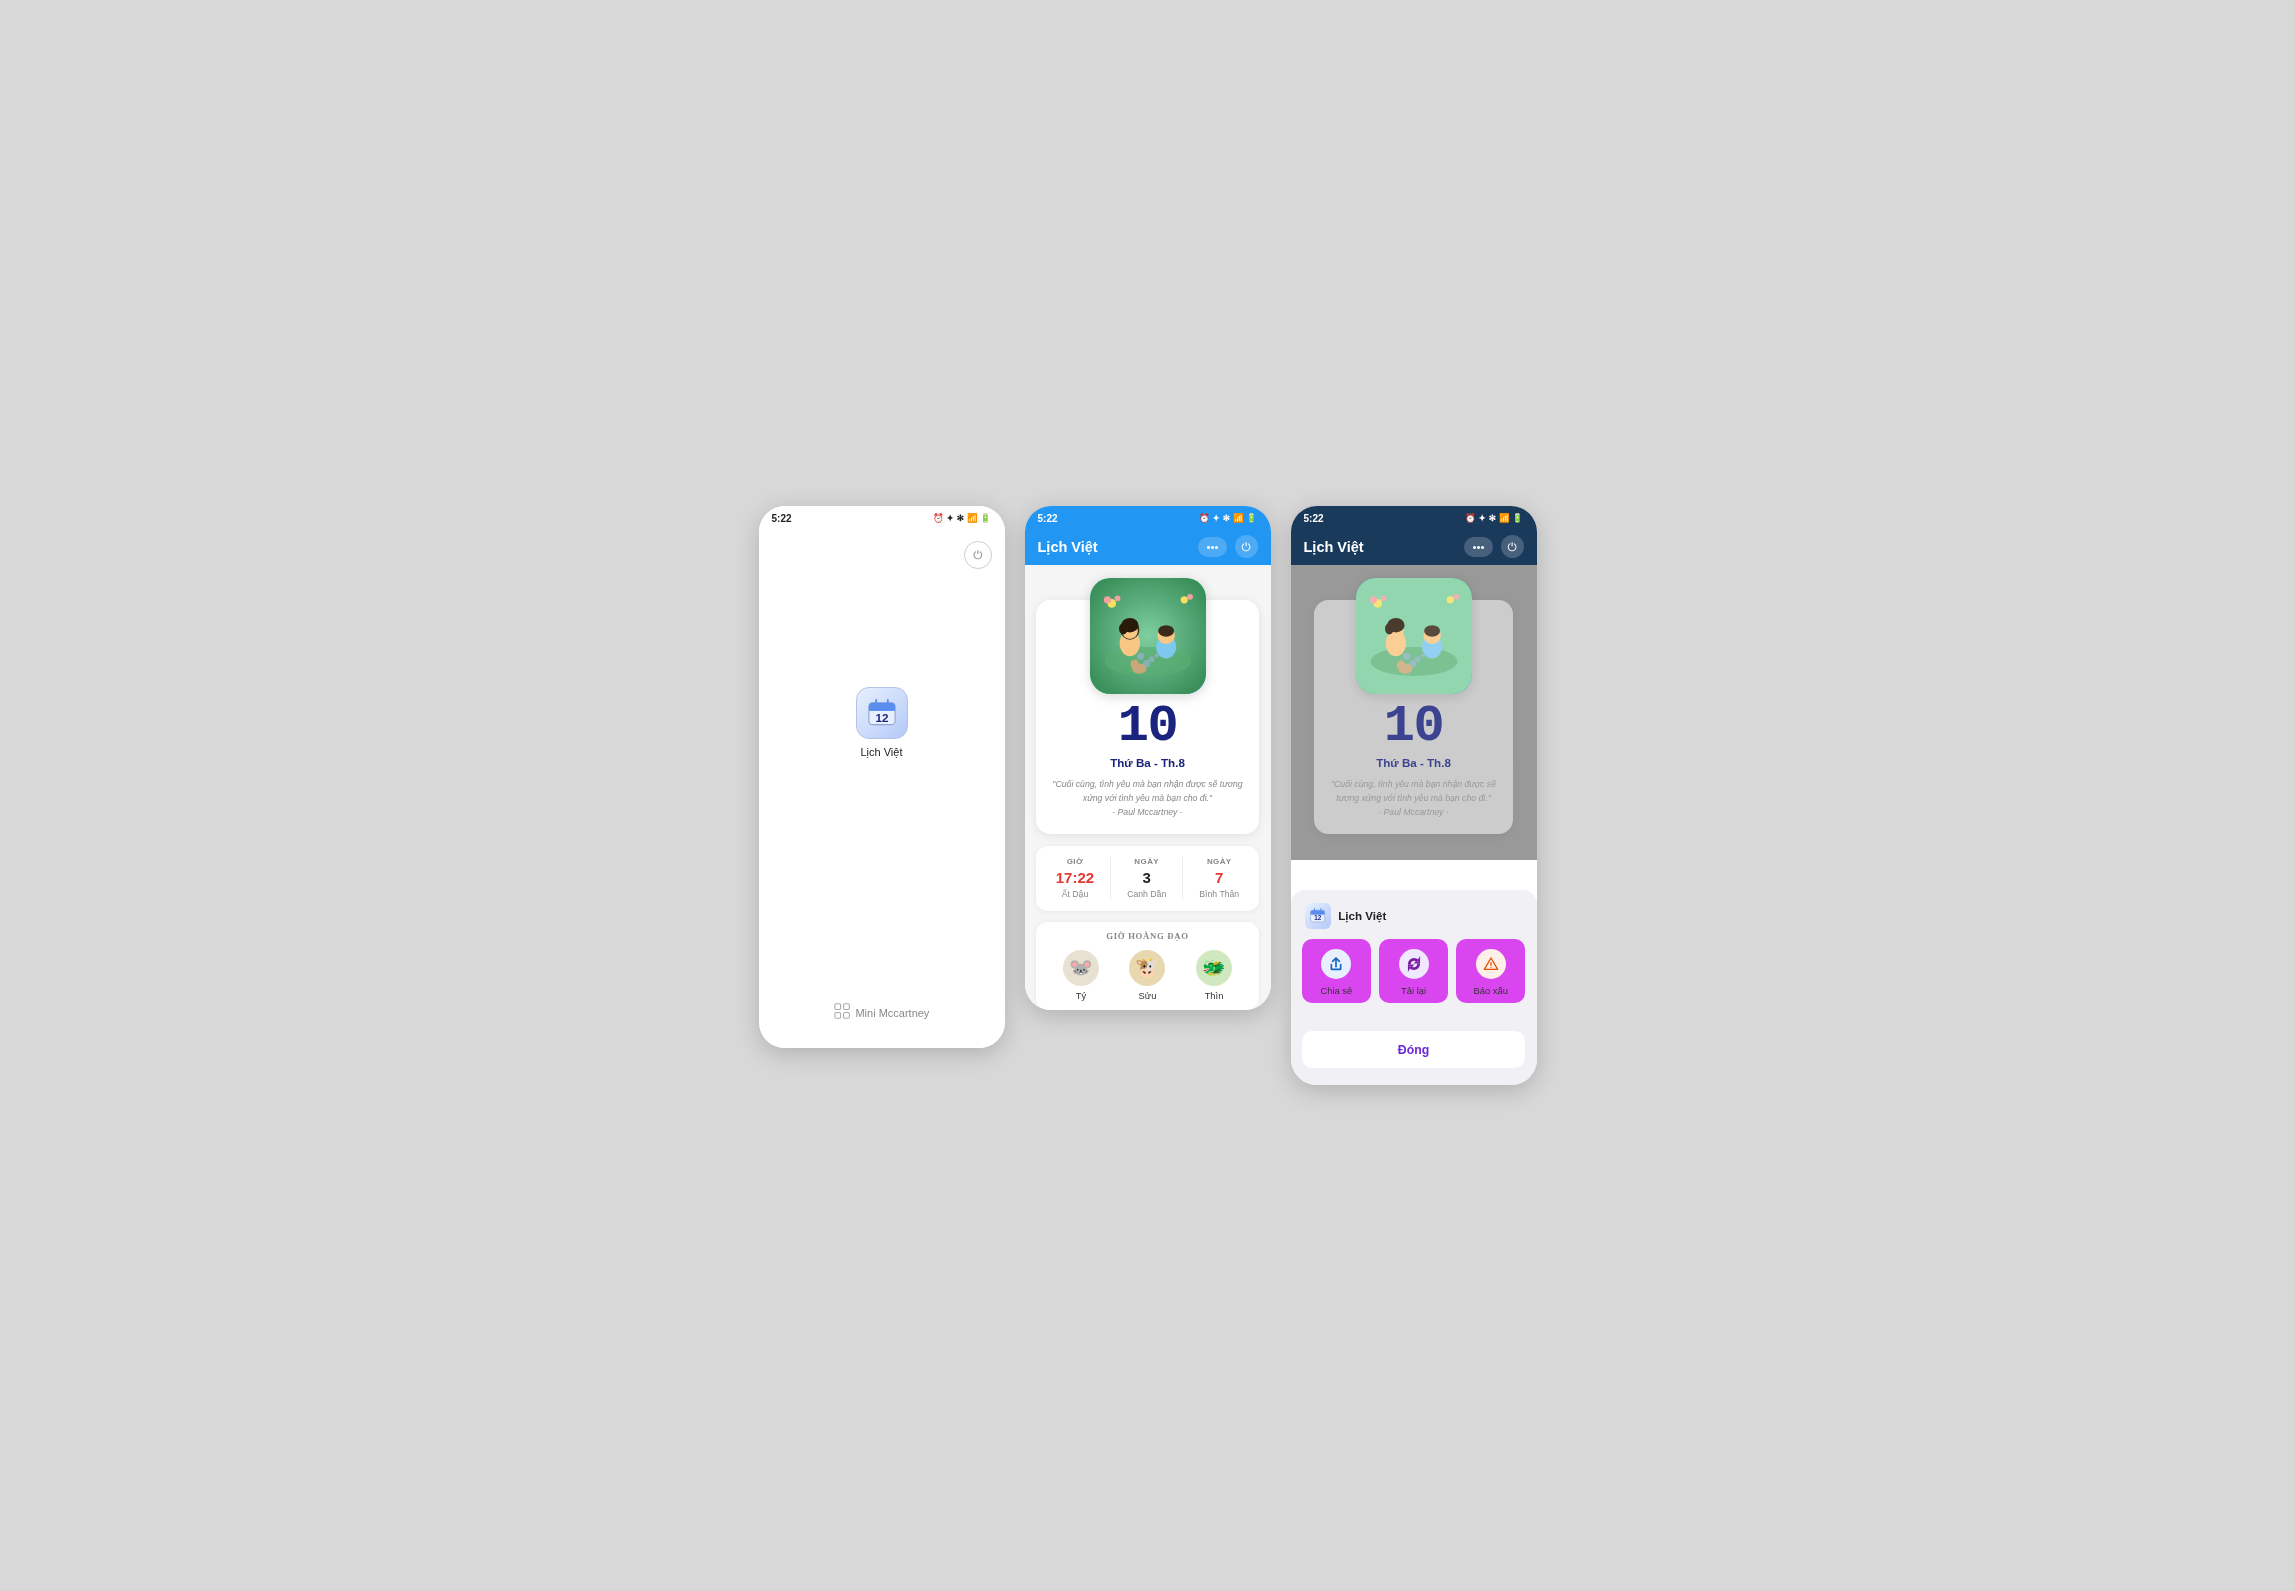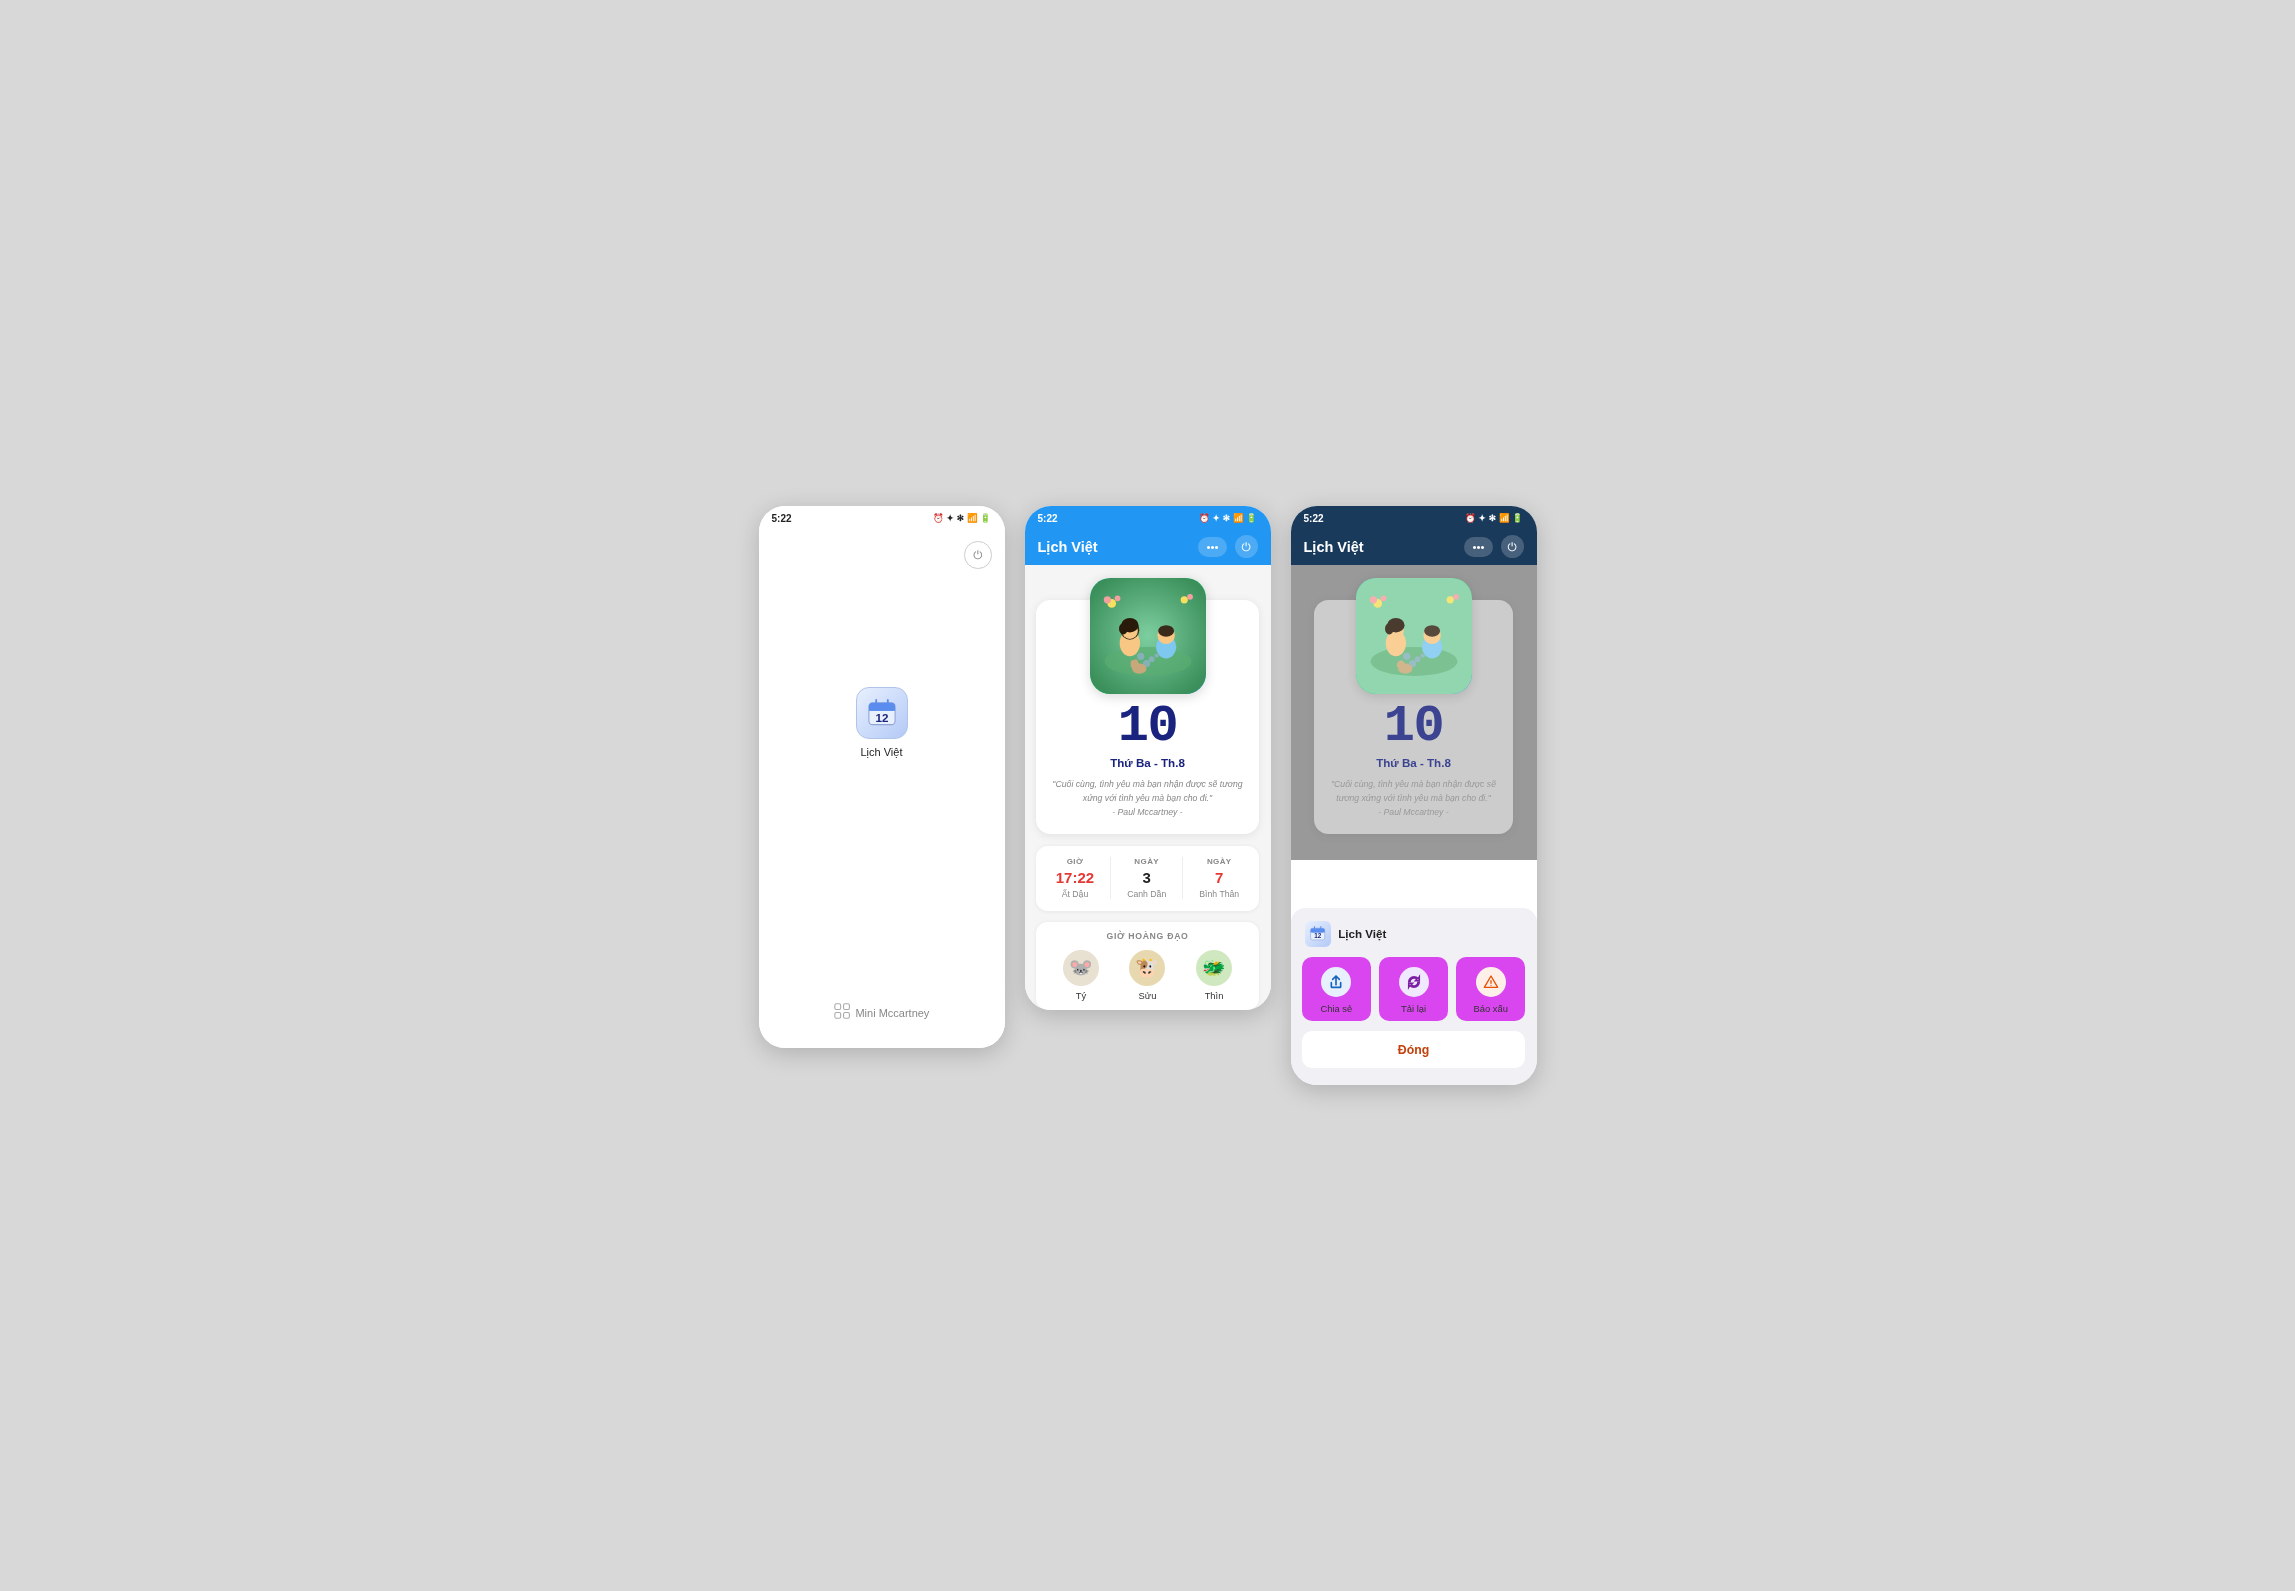--- a/index.html
+++ b/index.html
@@ -230,20 +230,21 @@
       padding: 8.7px 11.6px;
       box-shadow: 0 0.7px 4.3px rgba(0,0,0,0.06);
     }
     .horoscope-title {
       text-align: center;
       font-size: 8.7px;
       font-weight: 700;
       color: #888;
       letter-spacing: 0.7px;
       margin-bottom: 8.7px;
+      font-family: Liberation Serif, serif;
     }
     .horoscope-row {
       display: flex;
       justify-content: space-around;
     }
     .horoscope-item {
       display: flex;
       flex-direction: column;
       align-items: center;
       gap: 4.3px;
@@ -333,23 +334,24 @@
       font-weight: 500;
     }
     .close-btn {
       width: 100%;
       background: #fff;
       border: none;
       border-radius: 10px;
       padding: 11.6px;
       font-size: 12.3px;
       font-weight: 600;
-      color: #c2410c;
+      color: #6d28d9;
       cursor: pointer;
       text-align: center;
+      margin-top: 18px;
     }
 
     
     .screen2-bg { background: #f5f5f5; }
   </style>
 </head>
 <body>
 
 <div class="screens-container">
 

